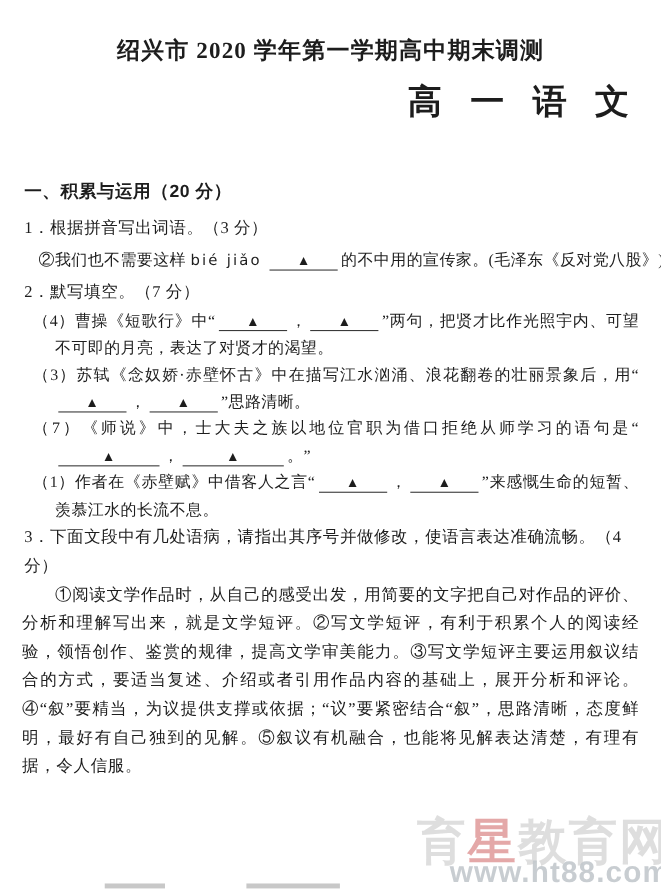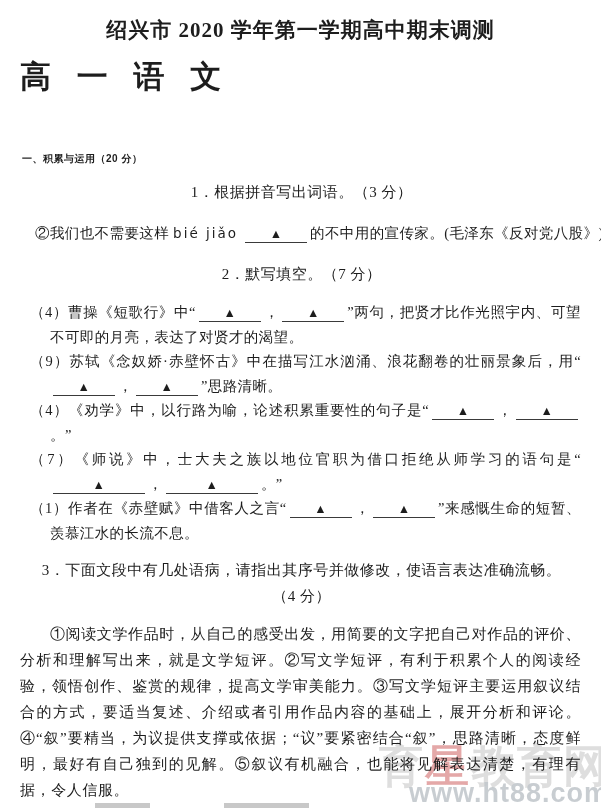--- a/index.html
+++ b/index.html
@@ -6,34 +6,34 @@
   .paper{
     position:relative;
     width:601px;height:808px;
     background:#ffffff;
     overflow:hidden;
     font-family:"Liberation Serif","DejaVu Serif",serif;
     color:#1d1d1d;
   }
   .content{position:relative;z-index:2;padding:0 20px;}
   .title{
-    margin:0;padding-top:16px;
+    margin:0;padding-top:32px;
     font-size:21px;font-weight:700;text-align:center;letter-spacing:1px;
   }
   .subject{
     margin-top:12px;
-    font-size:31px;font-weight:700;text-align:left;letter-spacing:9px;
+    font-size:31px;font-weight:700;text-align:right;letter-spacing:9px;
   }
   .sec{
     margin:50px 0 0 2px;
-    font-size:10px;font-weight:700;line-height:22px;
+    font-size:16px;font-weight:700;line-height:22px;
     font-family:"Liberation Sans","DejaVu Sans",sans-serif;
     letter-spacing:0.5px;
   }
-  .stem{margin:12px;padding-left:2px;font-size:15px;line-height:28px;letter-spacing:0.5px;text-align:center;}
+  .stem{margin:0;padding-left:2px;font-size:15px;line-height:28px;letter-spacing:0.5px;}
   .stem.first{margin-top:8px;}
   .q1-item{
     margin:0 0 0 15px;font-size:14.5px;line-height:30px;
     white-space:nowrap;letter-spacing:0.4px;
   }
   .q2-item{
     margin:0 0 0 30px;font-size:14.5px;line-height:24.5px;
     text-indent:-20px;text-align:justify;letter-spacing:0.4px;
   }
   .para{
@@ -82,22 +82,21 @@
     <h1 class="title">绍兴市 2020 学年第一学期高中期末调测</h1>
     <div class="subject">高 一 语 文</div>
 
     <h2 class="sec">一、积累与运用（20 分）</h2>
 
     <p class="stem first">1．根据拼音写出词语。（3 分）</p>
     <p class="q1-item"><span>②我们也不需要这样</span><span class="pinyin">bié  jiǎo</span><span class="blank">▲</span><span>的不中用的宣传家。(毛泽东《反对党八股》)</span></p>
 
     <p class="stem">2．默写填空。（7 分）</p>
     <p class="q2-item"><span>（4）曹操《短歌行》中“</span><span class="blank">▲</span><span>，</span><span class="blank">▲</span><span>”两句，把贤才比作光照宇内、可望不可即的月亮，表达了对贤才的渴望。</span></p>
-    <p class="q2-item"><span>（9）苏轼《念奴娇·赤壁怀古》中在描写江水汹涌、浪花翻卷的壮丽景象后，用“</span><span class="blank">▲</span><span>，</span><span class="blank">▲</span><span>”思路清晰。</span></p>
-    <p class="q2-item"><span>（4）《劝学》中，以行路为喻，论述积累重要性的句子是“</span><span class="blank">▲</span><span>，</span><span class="blank">▲</span><span>。”</span></p>
+    <p class="q2-item"><span>（3）苏轼《念奴娇·赤壁怀古》中在描写江水汹涌、浪花翻卷的壮丽景象后，用“</span><span class="blank">▲</span><span>，</span><span class="blank">▲</span><span>”思路清晰。</span></p>
     <p class="q2-item"><span>（7）《师说》中，士大夫之族以地位官职为借口拒绝从师学习的语句是“</span><span class="blank w">▲</span><span>，</span><span class="blank w">▲</span><span>。”</span></p>
     <p class="q2-item"><span>（1）作者在《赤壁赋》中借客人之言“</span><span class="blank">▲</span><span>，</span><span class="blank">▲</span><span>”来感慨生命的短暂、羡慕江水的长流不息。</span></p>
 
     <p class="stem q3-stem">3．下面文段中有几处语病，请指出其序号并做修改，使语言表达准确流畅。（4 分）</p>
     <p class="para">①阅读文学作品时，从自己的感受出发，用简要的文字把自己对作品的评价、分析和理解写出来，就是文学短评。②写文学短评，有利于积累个人的阅读经验，领悟创作、鉴赏的规律，提高文学审美能力。③写文学短评主要运用叙议结合的方式，要适当复述、介绍或者引用作品内容的基础上，展开分析和评论。④“叙”要精当，为议提供支撑或依据；“议”要紧密结合“叙”，思路清晰，态度鲜明，最好有自己独到的见解。⑤叙议有机融合，也能将见解表达清楚，有理有据，令人信服。</p>
   </div>
 
   <div class="cutoff">
     <span class="smudge s1"></span>
     <span class="smudge s2"></span>

